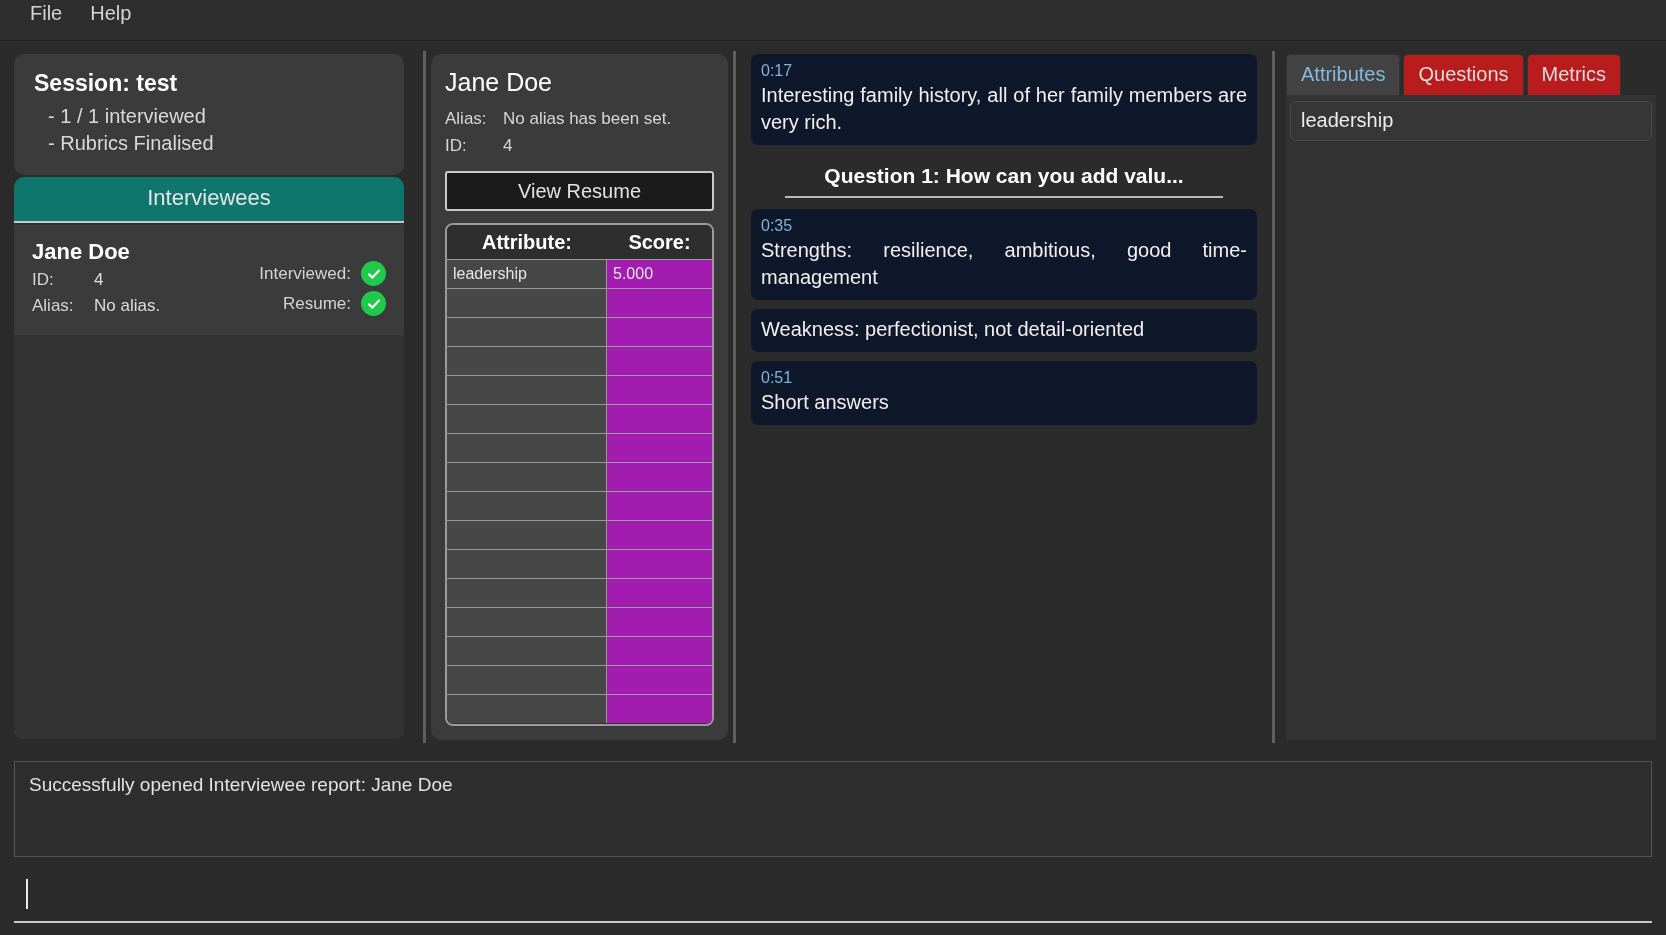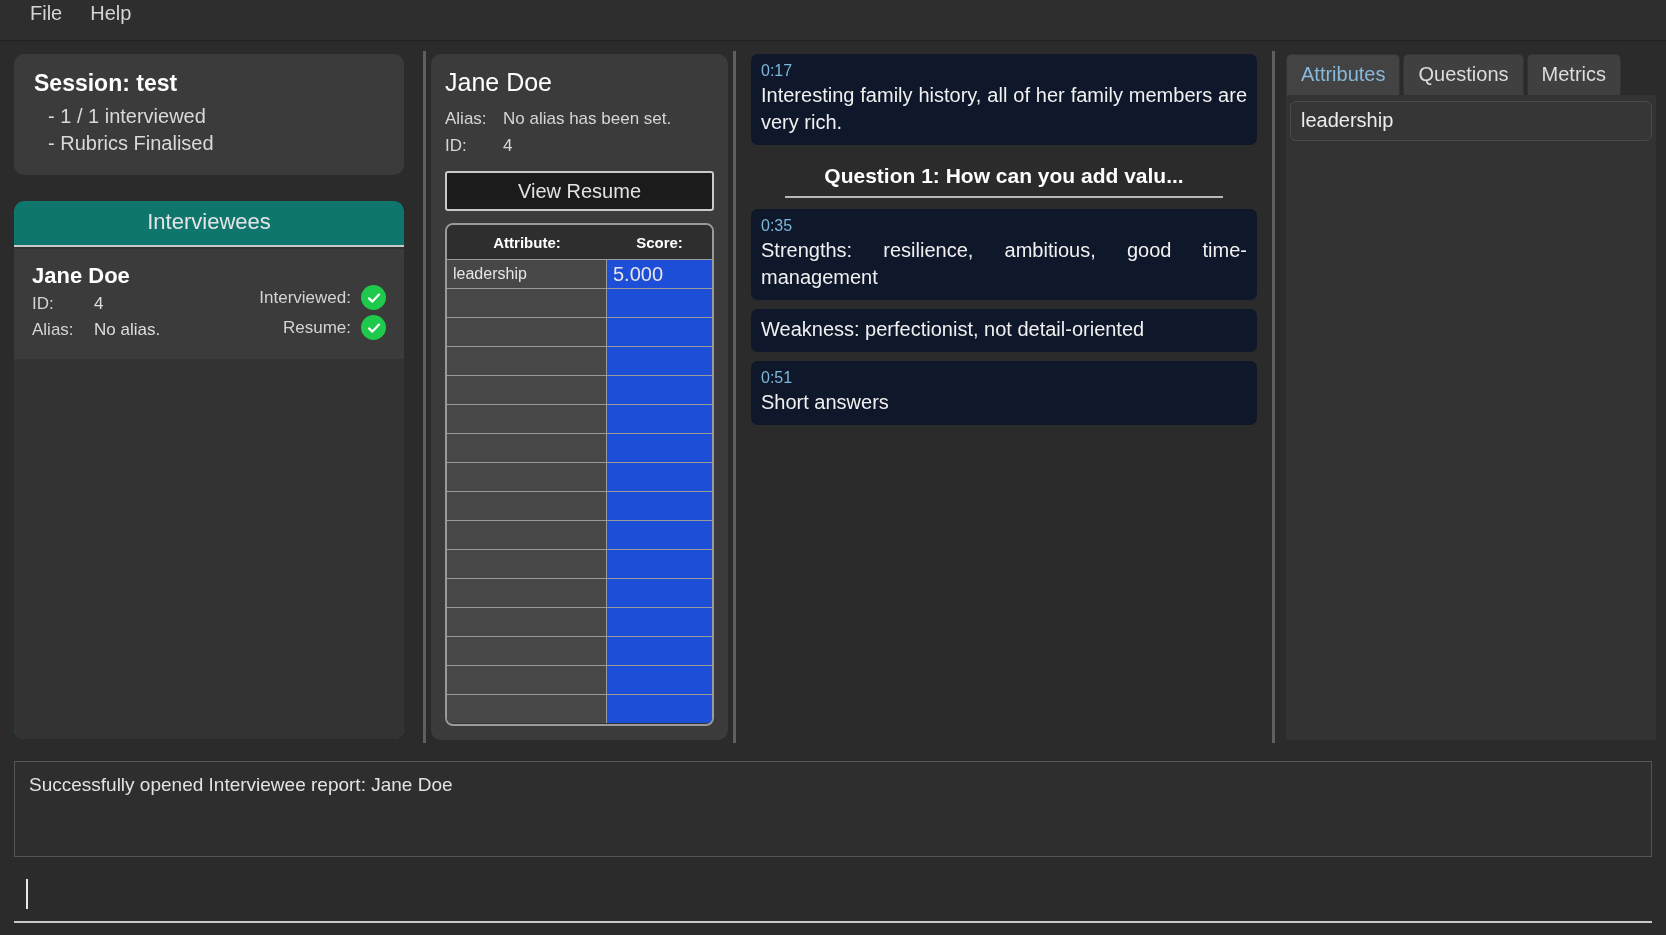--- a/index.html
+++ b/index.html
@@ -56,21 +56,21 @@
     opacity: .55;
   }
 
   
   .col-left {
     width: 418px;
     flex: 0 0 418px;
     padding: 13px 14px 0 14px;
     display: flex;
     flex-direction: column;
-    gap: 26px;
+    gap: 2px;
     min-height: 0;
   }
 
   .card {
     background: #3b3b3b;
     border-radius: 10px;
   }
 
   .session-card {
     padding: 16px 20px 18px 20px;
@@ -216,21 +216,21 @@
     display: flex;
     flex-direction: column;
   }
   .attr-head {
     display: flex;
     background: #2e2e2e;
     flex: 0 0 34px;
   }
   .attr-head div {
     color: #ffffff;
-    font-size: 15px;
+    font-size: 20px;
     font-weight: bold;
     display: flex;
     align-items: center;
     justify-content: center;
   }
   .attr-head .c1 { width: 160px; flex: 0 0 160px; }
   .attr-head .c2 { flex: 1 1 auto; }
 
   .attr-body { flex: 1 1 auto; overflow: hidden; }
   .attr-row {
@@ -245,25 +245,25 @@
     color: #e6e6e6;
     font-size: 16px;
     display: flex;
     align-items: center;
     padding-left: 6px;
     background: #474747;
   }
   .attr-row .c2 {
     flex: 1 1 auto;
     color: #e6e6e6;
-    font-size: 20px;
+    font-size: 16px;
     display: flex;
     align-items: center;
     padding-left: 6px;
-    background: #1d4ed8;
+    background: #a21caf;
   }
 
   
   .col-transcript {
     flex: 1 1 auto;
     min-width: 0;
     padding: 13px 10px 13px 10px;
     overflow: hidden;
     display: flex;
     flex-direction: column;
@@ -304,21 +304,21 @@
     display: flex;
     flex-direction: column;
     min-height: 0;
   }
   .tabs {
     display: flex;
     gap: 3px;
     flex: 0 0 auto;
   }
   .tab {
-    background: #404040;
+    background: #b91c1c;
     color: #dcdcdc;
     font-size: 20px;
     padding: 8px 14px 9px 14px;
     border-radius: 5px 5px 0 0;
     cursor: pointer;
     border: 1px solid #333;
     border-bottom: none;
   }
   .tab.active {
     background: #434343;

